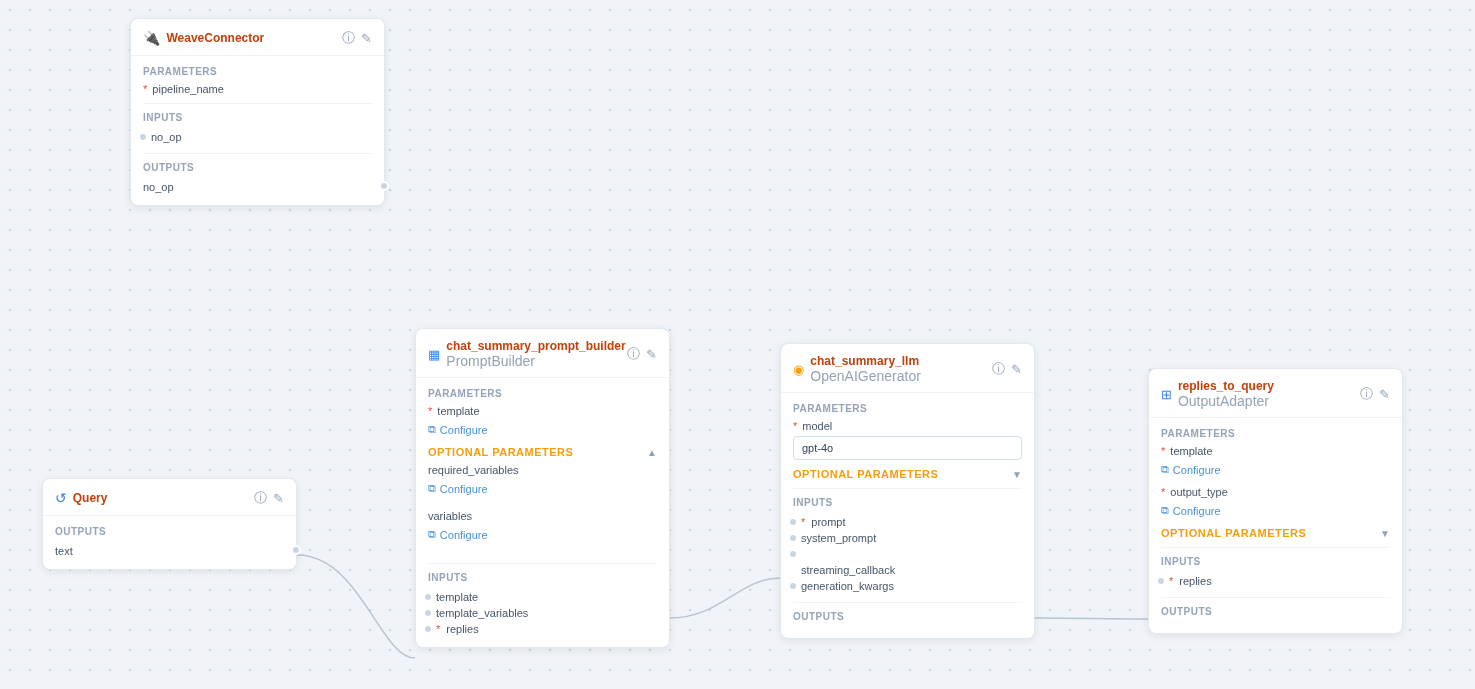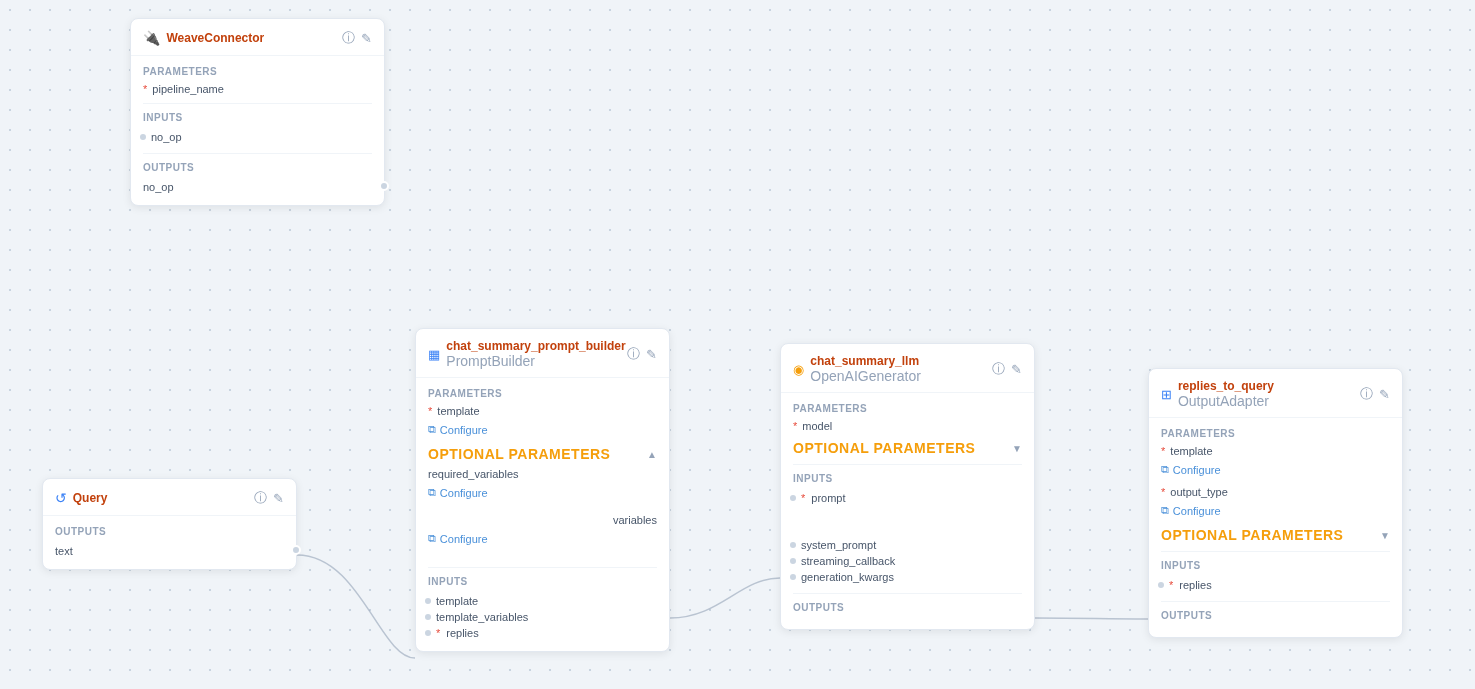--- a/index.html
+++ b/index.html
@@ -120,21 +120,21 @@
     .optional-params-header {
       display: flex;
       align-items: center;
       justify-content: space-between;
       margin-bottom: 6px;
       margin-top: 8px;
       cursor: pointer;
     }
 
     .optional-label {
-      font-size: 14px;
+      font-size: 11px;
       font-weight: 700;
       color: #f59e0b;
       letter-spacing: 0.5px;
       text-transform: uppercase;
     }
 
     .section-divider {
       border: none;
       border-top: 1px solid #f0f4f8;
       margin: 8px 0;
@@ -279,21 +279,21 @@
         <span style="color:#94a3b8; font-size:10px;">▲</span>
       </div>
 
       <div style="margin-bottom:13px;">
         <div class="param-label">required_variables</div>
         <div class="configure-btn">
           <span class="icon">⧉</span>
           <span>Configure</span>
         </div>
       </div>
-      <div style="margin-bottom:20px;text-align:right;">
+      <div style="margin-bottom:20px;">
         <div class="param-label">variables</div>
         <div class="configure-btn">
           <span class="icon">⧉</span>
           <span>Configure</span>
         </div>
       </div>
 
       <hr class="section-divider">
 
       <div class="section-label">Inputs</div>
@@ -326,41 +326,42 @@
         <span>ⓘ</span>
         <span>✎</span>
       </div>
     </div>
     <div class="node-body">
       <div class="section-label">PARAMETERS</div>
       <div class="param-label">
         <span class="required-dot">*</span>
         <span>model</span>
       </div>
+      <input class="text-input" type="text" value="gpt-4o" style="">
 
       <div class="optional-params-header">
         <span class="optional-label">OPTIONAL PARAMETERS</span>
         <span style="color:#94a3b8; font-size:10px;">▼</span>
       </div>
 
       <hr class="section-divider">
 
       <div class="section-label">Inputs</div>
       <div class="io-item" style="position:relative;">
         <div class="input-port" style="top:3px;"></div>
         <span class="required-dot" style="padding-left:8px;">*</span>
         <span>prompt</span>
       </div>
-      <div class="io-item" style="position:relative;margin-top:31px;">
+      <div class="io-item" style="position:relative;">
         <div class="input-port" style="top:3px;"></div>
         <span style="padding-left:8px;">system_prompt</span>
       </div>
       <div class="io-item" style="position:relative;">
         <div class="input-port" style="top:3px;"></div>
-        <span style="padding-left:8px;">streaming_callback</span>
+        <span style="padding-left:8px;margin-top:16px;">streaming_callback</span>
       </div>
       <div class="io-item" style="position:relative;align-items:flex-end;">
         <div class="input-port" style="top:3px;"></div>
         <span style="padding-left:8px;">generation_kwargs</span>
       </div>
 
       <hr class="section-divider">
       <div class="section-label">Outputs</div>
     </div>
   </div>

